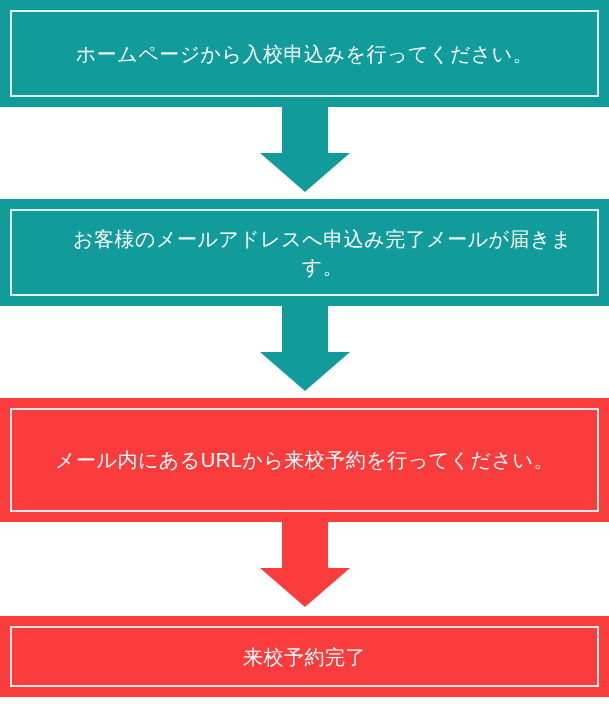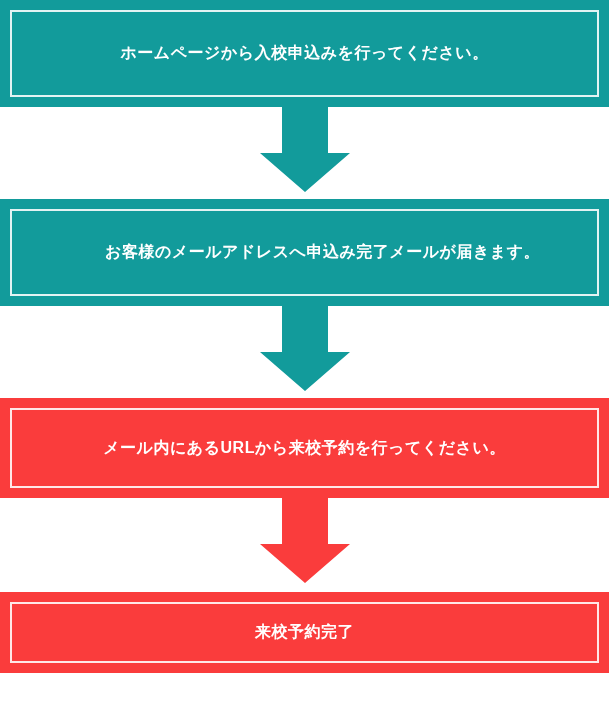--- a/index.html
+++ b/index.html
@@ -25,36 +25,36 @@
   }
   .step-box .inner-border {
     position: absolute;
     top: 10px; left: 10px; right: 10px; bottom: 10px;
     border: 2px solid rgba(255,255,255,0.88);
     pointer-events: none;
   }
   .step-label {
     position: relative;
     color: #ffffff;
-    font-size: 16px;
-    font-weight: bold;
+    font-size: 20px;
+    font-weight: normal;
     letter-spacing: 0.5px;
     text-align: center;
     line-height: 1.4;
     padding: 0 24px;
     z-index: 1;
   }
   .arrow-zone {
     width: 609px;
     display: flex;
     justify-content: center;
     align-items: flex-start;
   }
   .h107 { height: 107px; }
-  .h108 { height: 100px; }
+  .h108 { height: 124px; }
   .h110 { height: 81px; }
   .az92 { height: 92px; }
   .az94 { height: 94px; }
   .arrow-svg { display: block; }
 </style>
 </head>
 <body>
 
 <div class="flow-canvas">
 

